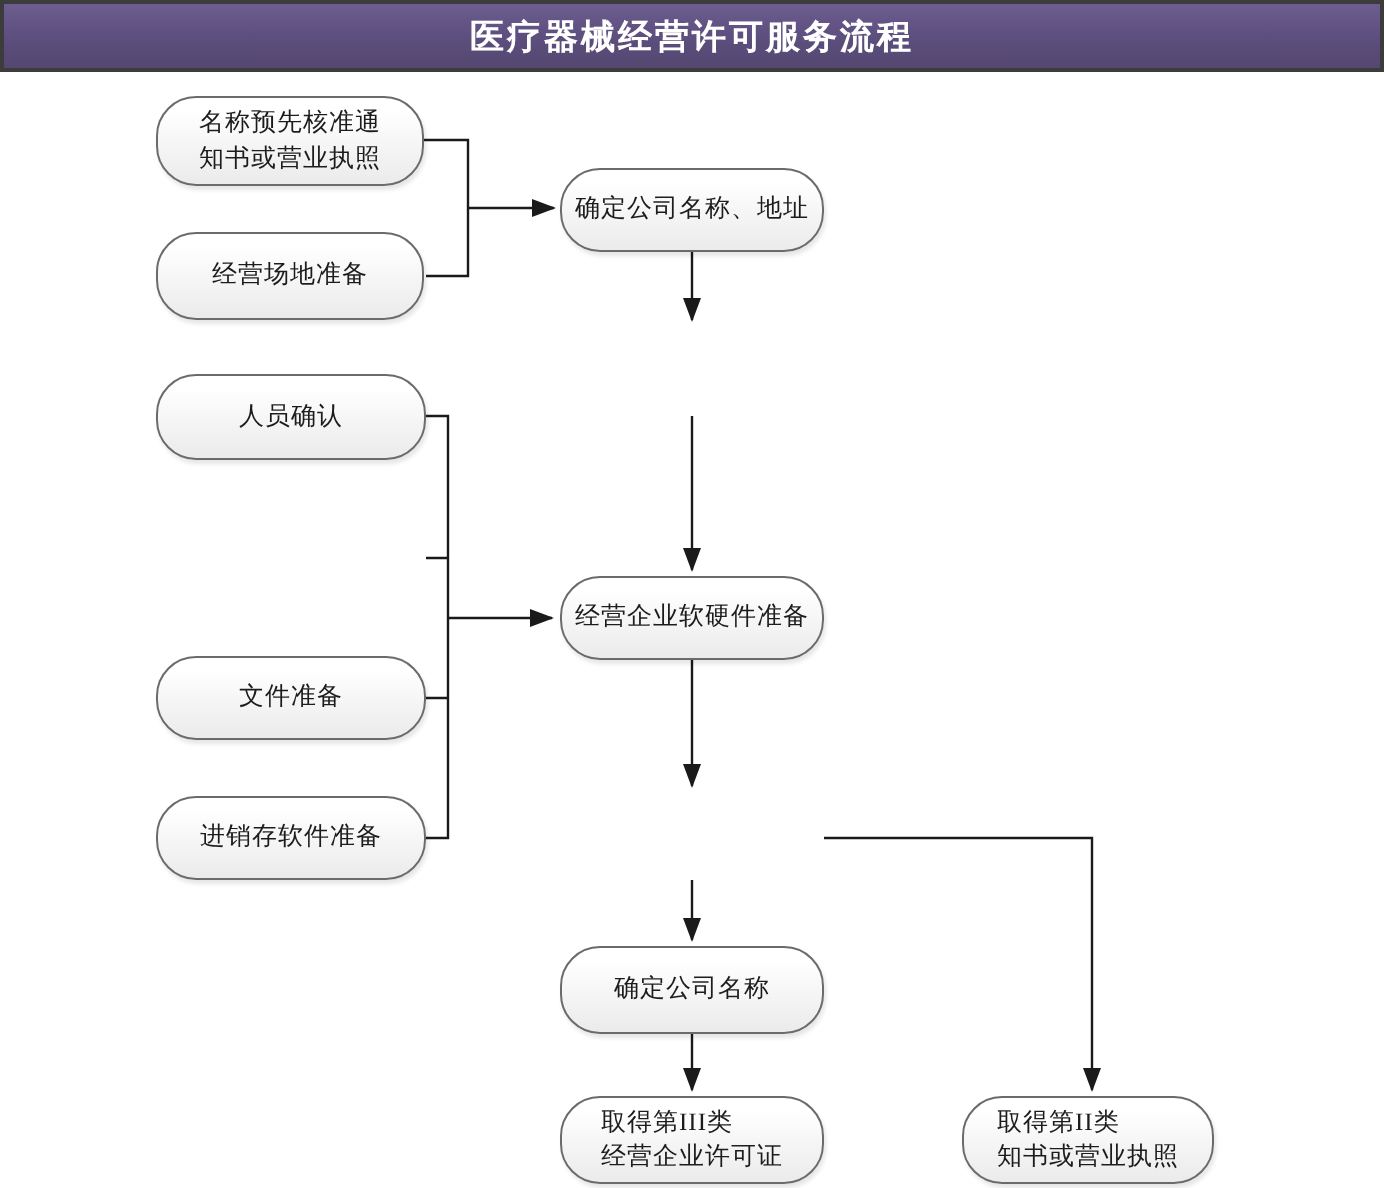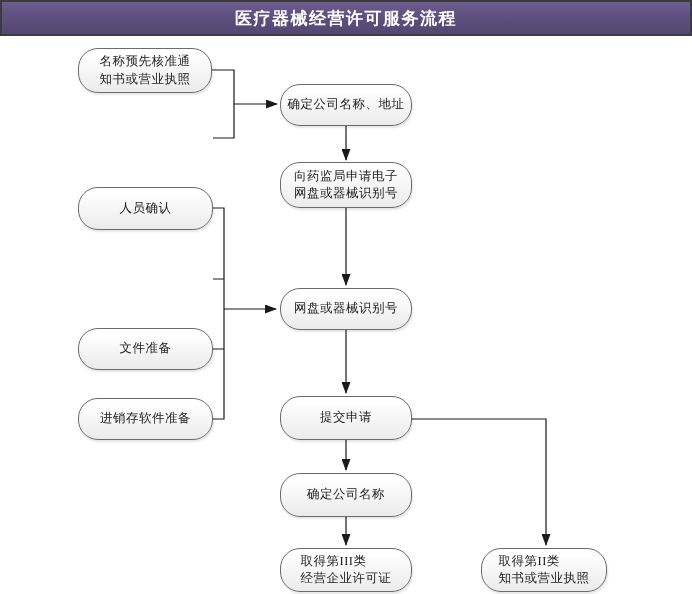--- a/index.html
+++ b/index.html
@@ -78,36 +78,34 @@
       <path d="M346 330 V393" marker-end="url(#arw)"></path>
       <path d="M346 440 V470" marker-end="url(#arw)"></path>
       <path d="M412 419 H546 V545" marker-end="url(#arw)"></path>
       <path d="M346 517 V545" marker-end="url(#arw)"></path>
     </g>
   </svg>
 
   <div class="node" style="left:78px;top:48px;width:134px;height:45px">名称预先核准通
 知书或营业执照</div>
 
+  <div class="node" style="left:78px;top:116px;width:134px;height:44px">经营场地准备</div>
 
   <div class="node" style="left:78px;top:187px;width:135px;height:43px">人员确认</div>
 
 
   <div class="node" style="left:78px;top:328px;width:135px;height:42px">文件准备</div>
 
   <div class="node" style="left:78px;top:398px;width:135px;height:42px">进销存软件准备</div>
 
   <div class="node" style="left:280px;top:84px;width:132px;height:42px">确定公司名称、地址</div>
 
-  <div class="node" style="left:280px;top:162px;width:132px;height:46px">向药监局申请电子
-网盘或器械识别号</div>
 
-  <div class="node" style="left:280px;top:288px;width:132px;height:42px">网盘或器械识别号</div>
+  <div class="node" style="left:280px;top:288px;width:132px;height:42px">经营企业软硬件准备</div>
 
-  <div class="node" style="left:280px;top:396px;width:132px;height:44px">提交申请</div>
 
   <div class="node" style="left:280px;top:473px;width:132px;height:44px">确定公司名称</div>
 
   <div class="node" style="left:280px;top:548px;width:132px;height:44px">取得第III类
 经营企业许可证</div>
 
   <div class="node" style="left:481px;top:548px;width:126px;height:44px">取得第II类
 知书或营业执照</div>
 
 </div>

